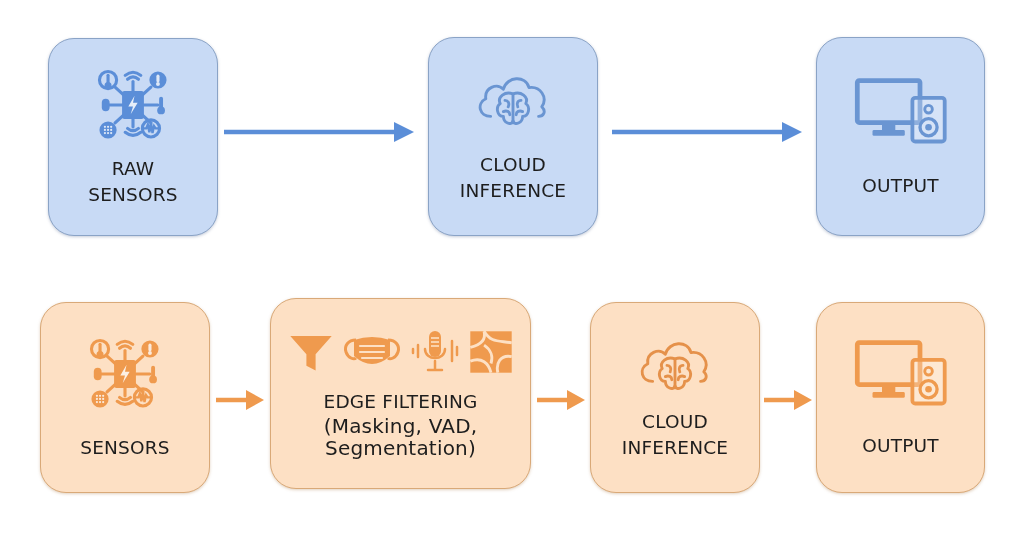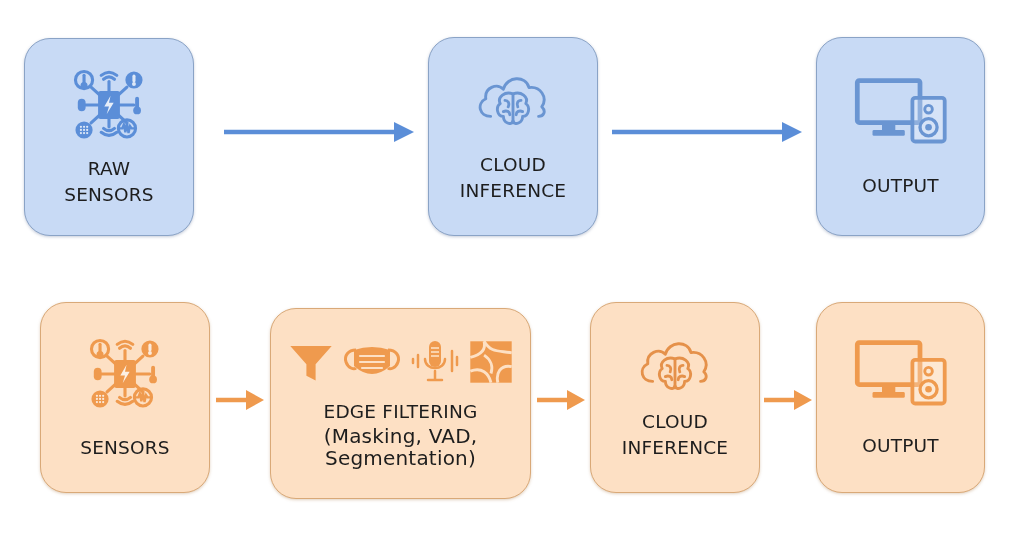--- a/index.html
+++ b/index.html
@@ -92,21 +92,21 @@
       <rect x="20" y="58" width="34" height="6" rx="1.5" fill="currentColor"></rect>
       <rect x="62" y="24" width="34" height="46" rx="3" fill="#ffffff" opacity="0.25"></rect>
       <rect x="62" y="24" width="34" height="46" rx="3" fill="none" stroke="currentColor" stroke-width="4"></rect>
       <circle cx="79" cy="36" r="4" fill="none" stroke="currentColor" stroke-width="3"></circle>
       <circle cx="79" cy="55" r="9" fill="none" stroke="currentColor" stroke-width="3.5"></circle>
       <circle cx="79" cy="55" r="3.5" fill="currentColor"></circle>
     </symbol>
   </defs>
 </svg>
 
-<div class="box blue" style="left:24px;top:38px;width:170px;height:198px;">
+<div class="box blue" style="left:48px;top:38px;width:170px;height:198px;">
   <svg class="icon" width="78" height="78" style="color:#5b8ed8;margin-bottom:12px;">
       <use href="#sym-sensor"></use>
     </svg>
   <div class="label">RAW
 SENSORS</div>
 </div>
 
 <svg class="arrow" style="left:220px;top:120px;" width="196" height="24">
   <line x1="4" y1="12" x2="176" y2="12" stroke="#5b8ed8" stroke-width="4.5"></line>
   <polygon points="174,2 194,12 174,22" fill="#5b8ed8"></polygon>
@@ -137,21 +137,21 @@
       <use href="#sym-sensor"></use>
     </svg>
   <div class="label">SENSORS</div>
 </div>
 
 <svg class="arrow" style="left:214px;top:388px;" width="52" height="24">
   <line x1="2" y1="12" x2="34" y2="12" stroke="#ef9a4e" stroke-width="4.5"></line>
   <polygon points="32,2 50,12 32,22" fill="#ef9a4e"></polygon>
 </svg>
 
-<div class="box orange" style="left:270px;top:308px;width:261px;height:191px;">
+<div class="box orange" style="left:270px;top:298px;width:261px;height:191px;">
   <div style="display:flex;align-items:center;gap:8px;margin-bottom:14px;color:#ef9a4e;">
     <svg width="46" height="46" viewBox="0 0 40 40">
       <path d="M2 6 H38 L24 22 V36 L16 32 V22 Z" fill="currentColor"></path>
     </svg>
     <svg width="60" height="40" viewBox="0 0 60 40">
       <path d="M14 8 C6 8 2 14 4 20 C6 26 12 28 14 26" fill="none" stroke="currentColor" stroke-width="3"></path>
       <path d="M46 8 C54 8 58 14 56 20 C54 26 48 28 46 26" fill="none" stroke="currentColor" stroke-width="3"></path>
       <path d="M12 8 Q30 2 48 8 L48 24 Q30 40 12 24 Z" fill="currentColor"></path>
       <g stroke="#fde0c4" stroke-width="2.2" stroke-linecap="round">
         <line x1="18" y1="14" x2="42" y2="14"></line>

